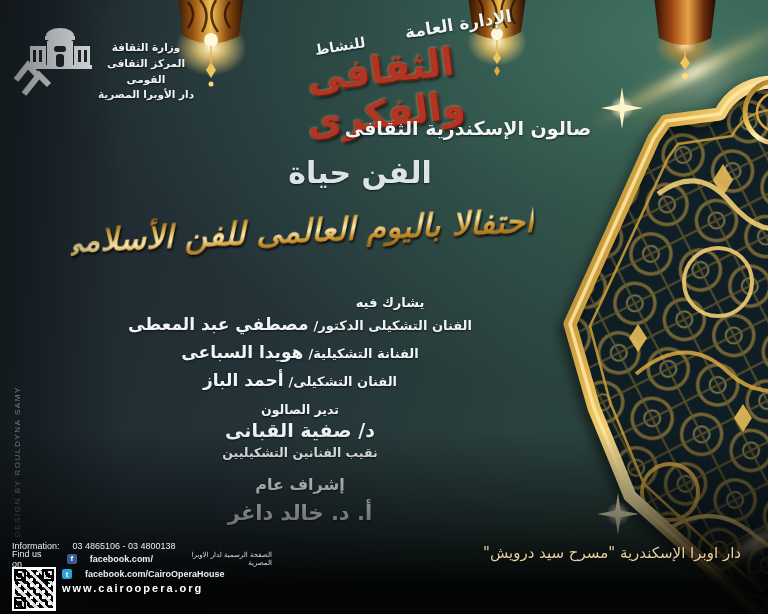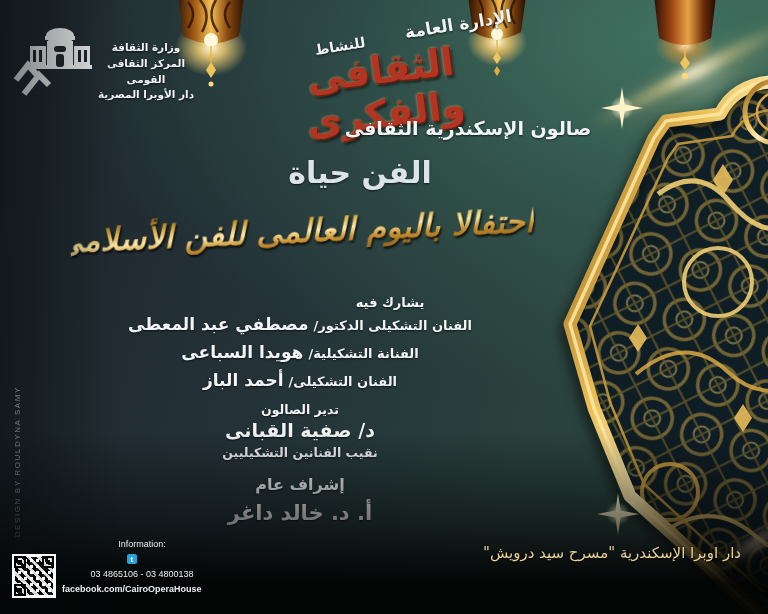--- a/index.html
+++ b/index.html
@@ -47,21 +47,21 @@
   .director{font-size:19px;font-weight:bold;margin-top:2px;}
   .dtitle{font-size:12.5px;font-weight:bold;margin-top:4px;}
   .suplbl{font-size:16px;font-weight:bold;margin-top:15px;}
   .supname{font-size:21px;font-weight:bold;margin-top:7px;}
 
   
   .venue{left:462px;top:544px;width:300px;font-size:15px;color:#ead099;z-index:7;text-shadow:0 1px 2px rgba(0,0,0,.8);}
   .datetime{left:478px;top:569px;width:284px;font-size:16px;font-weight:bold;z-index:7;}
 
   .contact{left:12px;top:539px;width:260px;z-index:7;font-family:"Liberation Sans","DejaVu Sans",sans-serif;}
-  .crow{display:flex;align-items:center;gap:20px;height:13px;font-size:9px;color:#e9eef0;flex-direction:column;}
+  .crow{display:flex;align-items:center;gap:13px;height:13px;font-size:9px;color:#e9eef0;}
   .crow b{font-size:9px;}
   .arfb{font-family:"DejaVu Sans",sans-serif;font-size:7px;color:#d3dcdf;}
   .qr-social{display:flex;gap:6px;margin-top:2px;}
   .qr{position:relative;width:44px;height:44px;background:#fff;flex:0 0 auto;}
   .qr-noise{position:absolute;inset:3px;
     background-image:
       repeating-linear-gradient(45deg, rgba(255,255,255,.85) 0 3px, transparent 3px 7px),
       repeating-linear-gradient(0deg, rgba(0,0,0,.9) 0 3px, transparent 3px 6px),
       repeating-linear-gradient(90deg, #000 0 3px, transparent 3px 6px);}
   .finder{position:absolute;width:12px;height:12px;box-sizing:border-box;border:2px solid #000;
@@ -291,32 +291,41 @@
     <div class="supname">أ. د. خالد داغر</div>
   </div>
 
   <div class="abs venue ctr" dir="rtl">دار اوبرا الإسكندرية "مسرح سيد درويش"</div>
 
   <div class="abs contact">
     <div class="crow">
       <span>Information:</span>
       <span>03 4865106 - 03 4800138</span>
     </div>
+    <div class="crow">
+      <span>Find us on</span>
+      <span class="icon-sq fb">f</span>
+      <b>facebook.com/</b>
+      <span class="arfb" dir="rtl">الصفحة الرسمية لدار الاوبرا المصرية</span>
+    </div>
     <div class="qr-social">
       <div class="qr">
         <div class="qr-noise"></div>
         <div class="finder f-tl"></div>
         <div class="finder f-tr"></div>
         <div class="finder f-bl"></div>
       </div>
       <div class="social-col">
         <div class="crow">
           <span class="icon-sq tw">t</span>
           <b>facebook.com/CairoOperaHouse</b>
         </div>
+        <div class="crow">
+          <span class="web">www.cairoopera.org</span>
+        </div>
       </div>
     </div>
   </div>
 
   <div class="abs credit">DESIGN BY ROULDYNA SAMY</div>
 
   <div class="overlay"></div>
 </div>
 
 </body></html>

